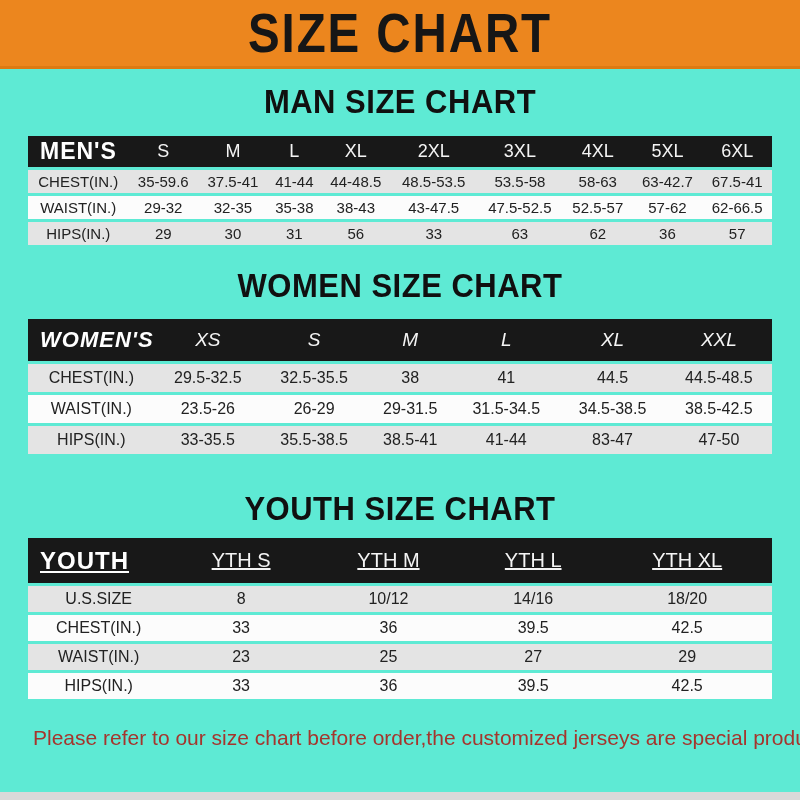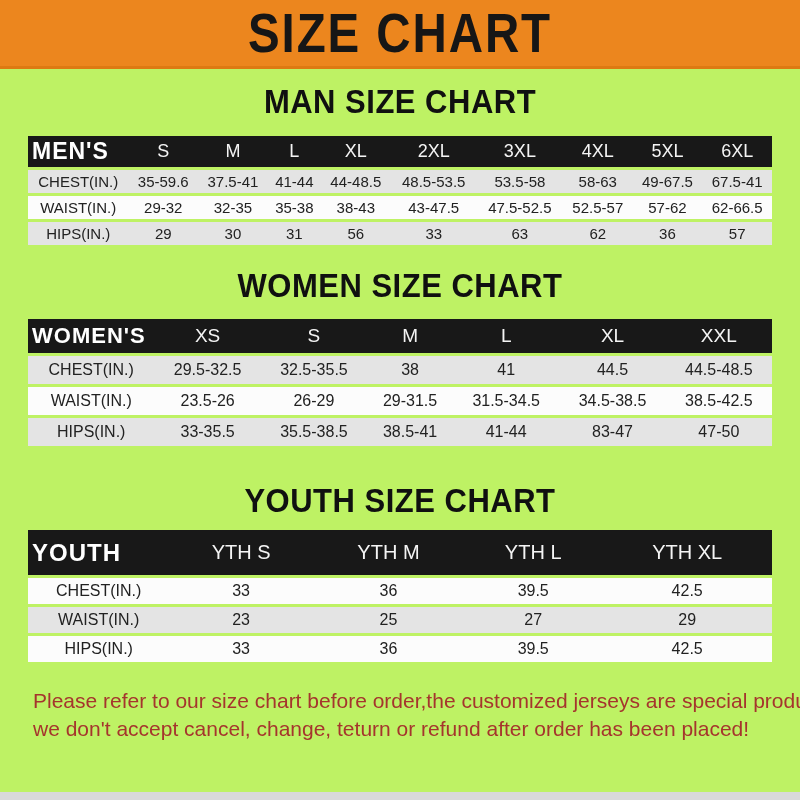--- a/index.html
+++ b/index.html
@@ -6,21 +6,21 @@
   html, body { margin: 0; padding: 0; }
   body {
     width: 800px; height: 800px;
     background: #ffffff;
     font-family: "Liberation Sans", sans-serif;
   }
   .page {
     position: relative;
     width: 800px; height: 800px;
     overflow: hidden;
-    background: #bef264;
+    background: #5eead4;
   }
 
   
   .banner {
     height: 69px;
     background: #EC861E;
     border-bottom: 3px solid #DD7A12;
     display: flex; align-items: center; justify-content: center;
   }
   .banner h1 {
@@ -57,46 +57,46 @@
   }
   table.chart th {
     background: #181818;
     color: #f4f4f4;
     font-weight: 400;
     text-align: center;
     white-space: nowrap;
   }
   table.chart th.lbl {
     text-align: left;
-    padding-left: 4px;
+    padding-left: 12px;
     font-weight: 800;
     color: #ffffff;
     letter-spacing: 1px;
   }
   table.chart td {
     text-align: center;
     color: #222222;
     white-space: nowrap;
   }
   tr.rg td { background: #E4E4E4; }
   tr.rw td { background: #FCFCFC; }
   td.lbl { font-size: 15px; color: #1a1a1a; }
 
   
   .men th { height: 31px; font-size: 18px; }
   .men th.lbl { font-size: 23px; width: 13.5%; }
   .men td { height: 23px; font-size: 15px; }
 
   
-  .women th { height: 34px; font-size: 19px; }
+  .women th { height: 42px; font-size: 19px; font-style: italic; }
   .women th.lbl { font-size: 22px; width: 17%; }
   .women td { height: 28px; font-size: 16px; }
 
   
-  .youth th { height: 45px; font-size: 20px; }
+  .youth th { height: 45px; font-size: 20px; text-decoration: underline; }
   .youth th.lbl { font-size: 24px; width: 19%; letter-spacing: 2px; }
   .youth td { height: 26px; font-size: 16px; }
 
   
   .disclaimer {
     margin: 22px 0 0 33px;
     color: #A5352D;
     font-size: 21px;
     line-height: 28px;
   }
@@ -138,21 +138,21 @@
       <tbody>
         <tr class="rg">
           <td class="lbl">CHEST(IN.)</td>
           <td>35-59.6</td>
           <td>37.5-41</td>
           <td>41-44</td>
           <td>44-48.5</td>
           <td>48.5-53.5</td>
           <td>53.5-58</td>
           <td>58-63</td>
-          <td>49-67.5</td>
+          <td>63-42.7</td>
           <td>67.5-41</td>
         </tr>
         <tr class="rw">
           <td class="lbl">WAIST(IN.)</td>
           <td>29-32</td>
           <td>32-35</td>
           <td>35-38</td>
           <td>38-43</td>
           <td>43-47.5</td>
           <td>47.5-52.5</td>
@@ -228,20 +228,27 @@
       <thead>
         <tr>
           <th class="lbl">YOUTH</th>
           <th>YTH S</th>
           <th>YTH M</th>
           <th>YTH L</th>
           <th>YTH XL</th>
         </tr>
       </thead>
       <tbody>
+        <tr class="rg">
+          <td class="lbl">U.S.SIZE</td>
+          <td>8</td>
+          <td>10/12</td>
+          <td>14/16</td>
+          <td>18/20</td>
+        </tr>
         <tr class="rw">
           <td class="lbl">CHEST(IN.)</td>
           <td>33</td>
           <td>36</td>
           <td>39.5</td>
           <td>42.5</td>
         </tr>
         <tr class="rg">
           <td class="lbl">WAIST(IN.)</td>
           <td>23</td>
@@ -255,18 +262,17 @@
           <td>36</td>
           <td>39.5</td>
           <td>42.5</td>
         </tr>
       </tbody>
     </table>
   </section>
 
   <footer class="disclaimer">
     <p>Please refer to our size chart before order,the customized jerseys are special products,</p>
-    <p>we don't accept cancel, change, teturn or refund after order has been placed!</p>
   </footer>
 
   <div class="bottom-strip"></div>
 
 </div>
 
 </body></html>

